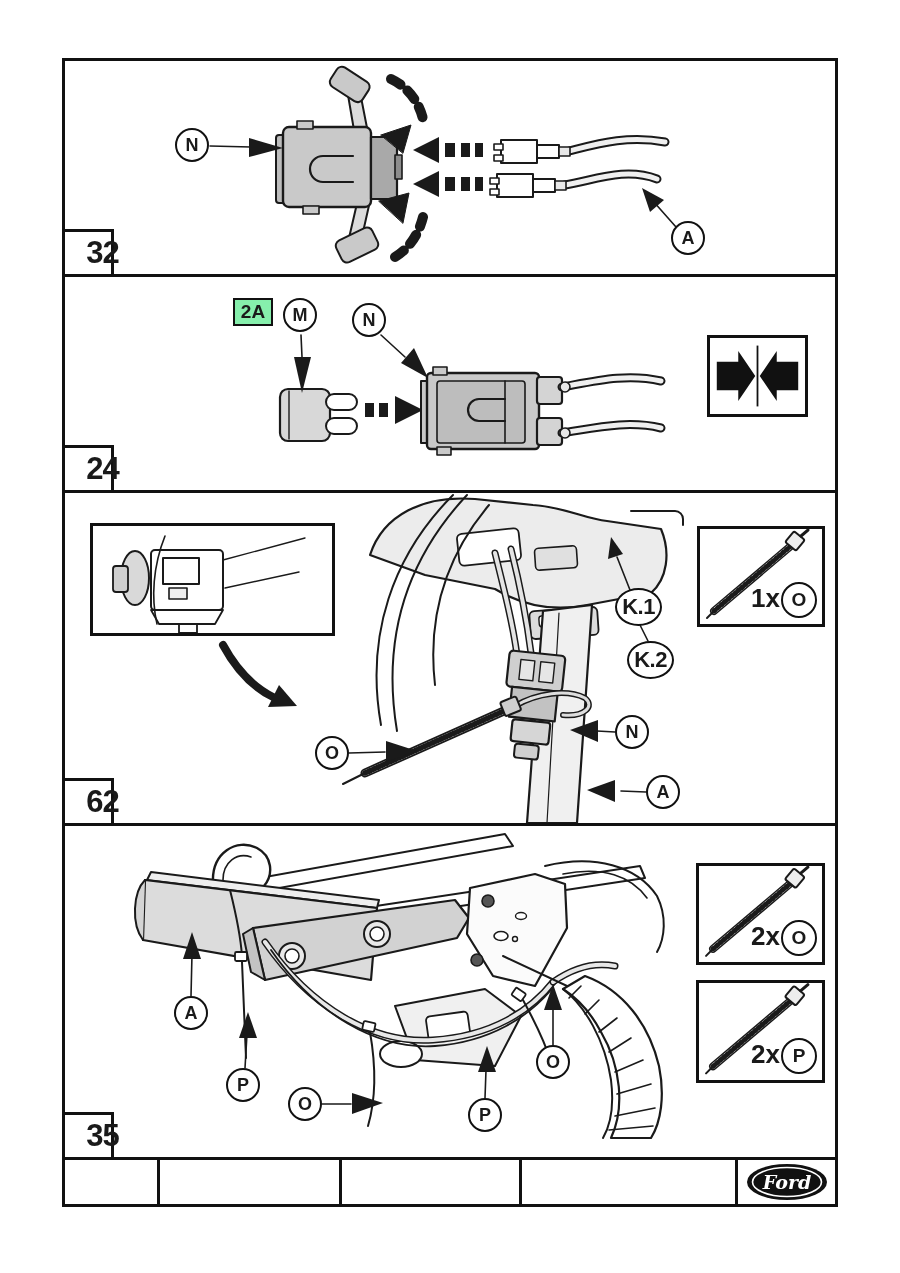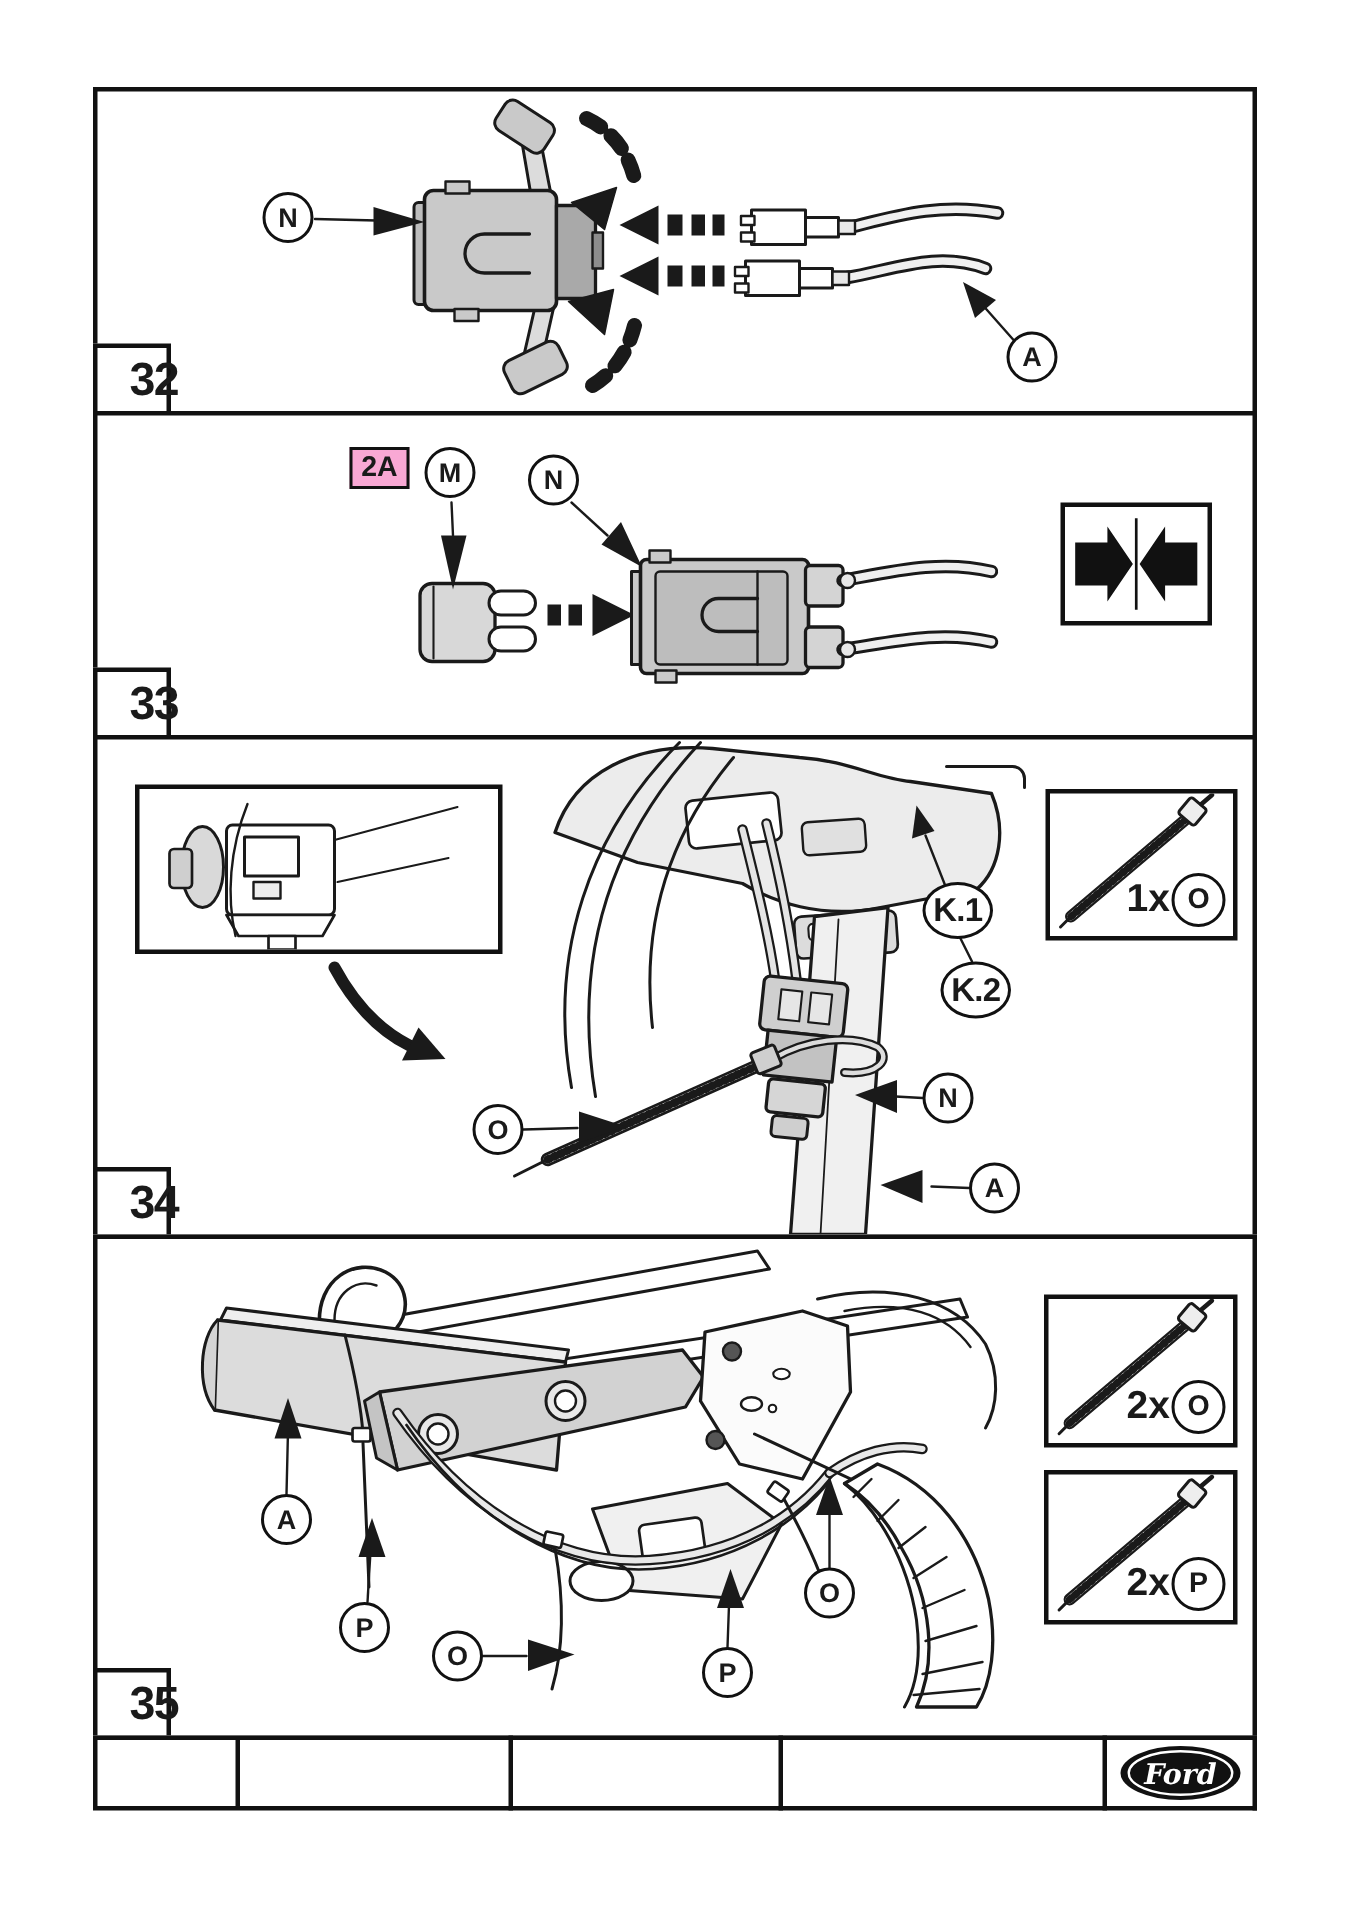--- a/index.html
+++ b/index.html
@@ -10,21 +10,21 @@
   .art{position:absolute;left:0;top:0;width:100%;height:100%;display:block;}
   .step-box{position:absolute;left:-3px;bottom:-3px;width:52px;height:48px;
             border:3px solid #111;background:#fff;box-sizing:border-box;
             display:flex;align-items:center;justify-content:center;
             font-weight:bold;font-size:31px;letter-spacing:-1px;padding-left:29px;}
   .callout{position:absolute;width:34px;height:34px;border:2.5px solid #111;
            border-radius:50%;background:#fff;box-sizing:border-box;
            display:flex;align-items:center;justify-content:center;
            font-weight:bold;font-size:18px;z-index:3;}
   .callout.wide{width:47px;height:38px;font-size:22px;letter-spacing:-0.5px;}
-  .tag-box{position:absolute;border:2.5px solid #111;background:#f9a8d4;
+  .tag-box{position:absolute;border:2.5px solid #111;background:#86efac;
            box-sizing:border-box;display:flex;align-items:center;justify-content:center;
            font-weight:bold;font-size:19px;z-index:3;}
   .parts-box{position:absolute;border:3px solid #111;background:#fff;
              box-sizing:border-box;z-index:3;}
   .parts-box .qty{position:absolute;right:42px;bottom:10px;font-weight:bold;font-size:26px;}
   .parts-box .part-circle{position:absolute;right:5px;bottom:6px;width:36px;height:36px;
            border:2.5px solid #111;border-radius:50%;background:#fff;box-sizing:border-box;
            display:flex;align-items:center;justify-content:center;font-weight:bold;font-size:19px;}
   .inset-box{position:absolute;border:3px solid #111;background:#fff;box-sizing:border-box;z-index:2;}
   .icon-box{position:absolute;border:3px solid #111;background:#fff;box-sizing:border-box;
@@ -181,21 +181,21 @@
       <span>N</span>
     </div>
     <div class="icon-box" style="left:642px;top:58px;width:101px;height:82px;">
       <svg width="85" height="68" viewBox="0 0 95 76">
         <polygon points="2,22 26,22 26,10 45,38 26,66 26,54 2,54" fill="#111"></polygon>
         <polygon points="93,22 69,22 69,10 50,38 69,66 69,54 93,54" fill="#111"></polygon>
         <line x1="47.5" y1="4" x2="47.5" y2="72" stroke="#111" stroke-width="2"></line>
       </svg>
     </div>
     <div class="step-box">
-      <span>33</span>
+      <span>24</span>
     </div>
   </section>
 
   <section class="panel" style="top:490px;height:336px;">
     <svg class="art" viewBox="0 0 770 330">
       <g stroke="#1a1a1a" stroke-linejoin="round" stroke-linecap="round">
 
         <g>
           <path d="M 305,62 C 318,22 358,2 410,6 L 468,12 C 500,14 520,26 542,28 L 596,36 C 606,60 602,86 586,100 L 522,112 C 482,120 450,108 430,96 L 360,82 Z" fill="#ececec" stroke-width="2.2"></path>
           <rect x="393" y="38" width="62" height="32" rx="5" fill="#fff" stroke-width="1.8" transform="rotate(-6 424 54)"></rect>
@@ -306,21 +306,21 @@
     <div class="callout" style="left:250px;top:243px;">
       <span>O</span>
     </div>
     <div class="callout" style="left:550px;top:222px;">
       <span>N</span>
     </div>
     <div class="callout" style="left:581px;top:282px;">
       <span>A</span>
     </div>
     <div class="step-box">
-      <span>34</span>
+      <span>62</span>
     </div>
   </section>
 
   <section class="panel" style="top:823px;height:337px;text-align:right;">
     <svg class="art" viewBox="0 0 770 331">
       <g stroke="#1a1a1a" stroke-linejoin="round" stroke-linecap="round">
 
         <g>
           <polygon points="150,60 440,8 448,20 158,72" fill="#fff" stroke-width="2"></polygon>
           <polygon points="258,88 575,40 580,52 264,100" fill="#fff" stroke-width="2"></polygon>

